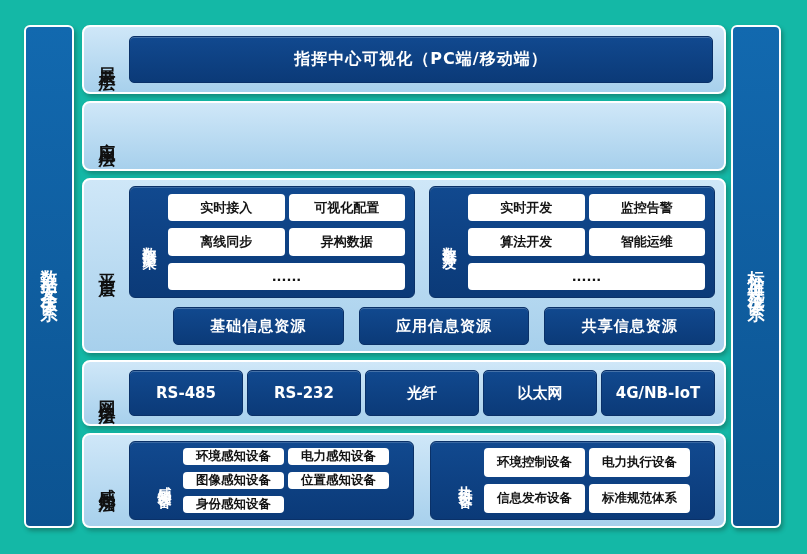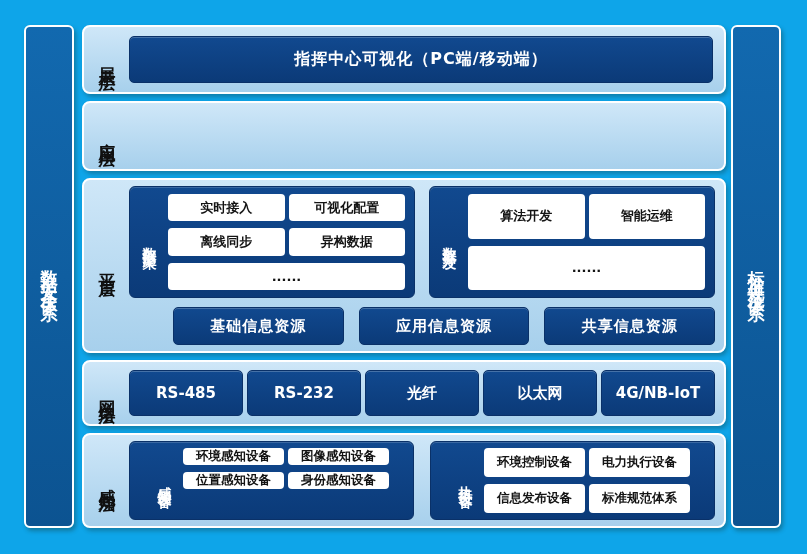--- a/index.html
+++ b/index.html
@@ -3,21 +3,21 @@
 <meta charset="utf-8">
 <style>
   html,body{margin:0;padding:0;}
   body{
     width:807px;height:554px;
     font-family:"DejaVu Sans","Liberation Sans",sans-serif;
     font-weight:bold;
   }
   .canvas{
     position:relative;width:807px;height:554px;
-    background:#0ea5e9;overflow:hidden;
+    background:#14b8a6;overflow:hidden;
   }
   
   .sidebar{
     position:absolute;top:25px;height:503px;width:50px;
     box-sizing:border-box;border:2px solid #ffffff;border-radius:6px;
     background:linear-gradient(180deg,#1269af,#0c5391);
     display:flex;align-items:center;justify-content:center;
     box-shadow:2px 3px 4px rgba(20,40,30,.35);
   }
   .sidebar.left{left:24px;}
@@ -142,20 +142,22 @@
               <div class="white-box">离线同步</div>
               <div class="white-box">异构数据</div>
               <div class="white-box span2">......</div>
             </div>
           </div>
           <div class="group">
             <div class="group-label">
               <span class="vtext">数据开发</span>
             </div>
             <div class="group-grid">
+              <div class="white-box">实时开发</div>
+              <div class="white-box">监控告警</div>
               <div class="white-box">算法开发</div>
               <div class="white-box">智能运维</div>
               <div class="white-box span2">......</div>
             </div>
           </div>
         </div>
         <div class="res-row">
           <div class="navy">基础信息资源</div>
           <div class="navy">应用信息资源</div>
           <div class="navy">共享信息资源</div>
@@ -180,20 +182,21 @@
       <div class="layer-label">
         <span class="vtext">感知层</span>
       </div>
       <div class="panel-body perc-groups">
         <div class="group">
           <div class="group-label">
             <span class="vtext">感知设备</span>
           </div>
           <div class="group-grid grid-3r">
             <div class="white-box">环境感知设备</div>
+            <div class="white-box">电力感知设备</div>
             <div class="white-box">图像感知设备</div>
             <div class="white-box">位置感知设备</div>
             <div class="white-box">身份感知设备</div>
           </div>
         </div>
         <div class="group">
           <div class="group-label">
             <span class="vtext">执行设备</span>
           </div>
           <div class="group-grid grid-2r">

